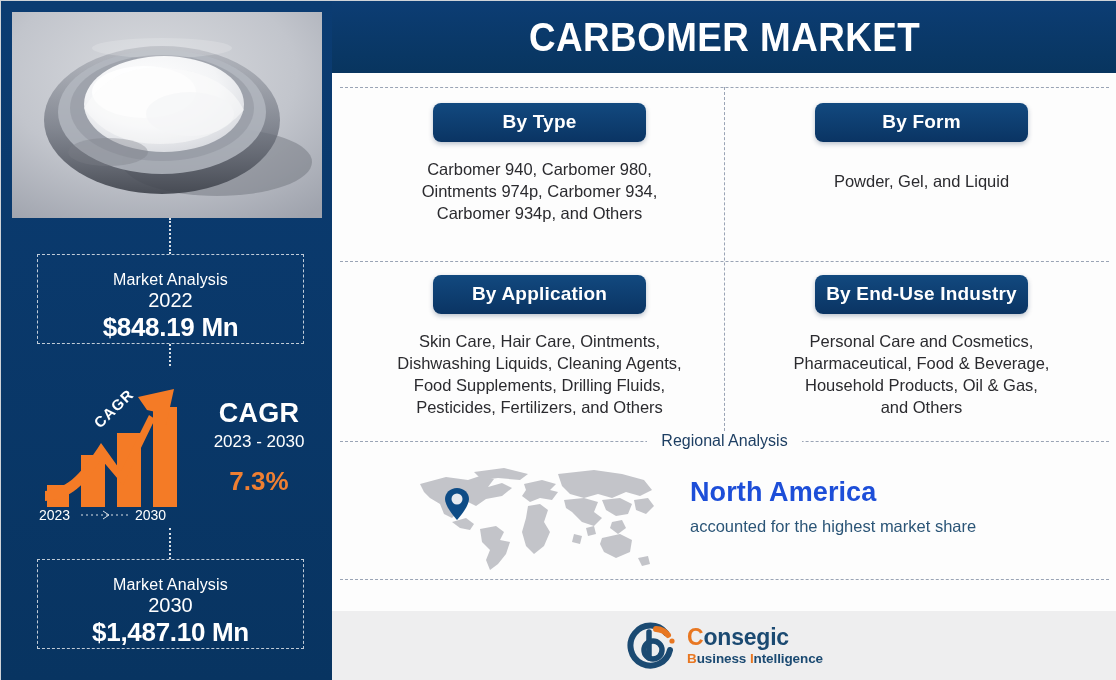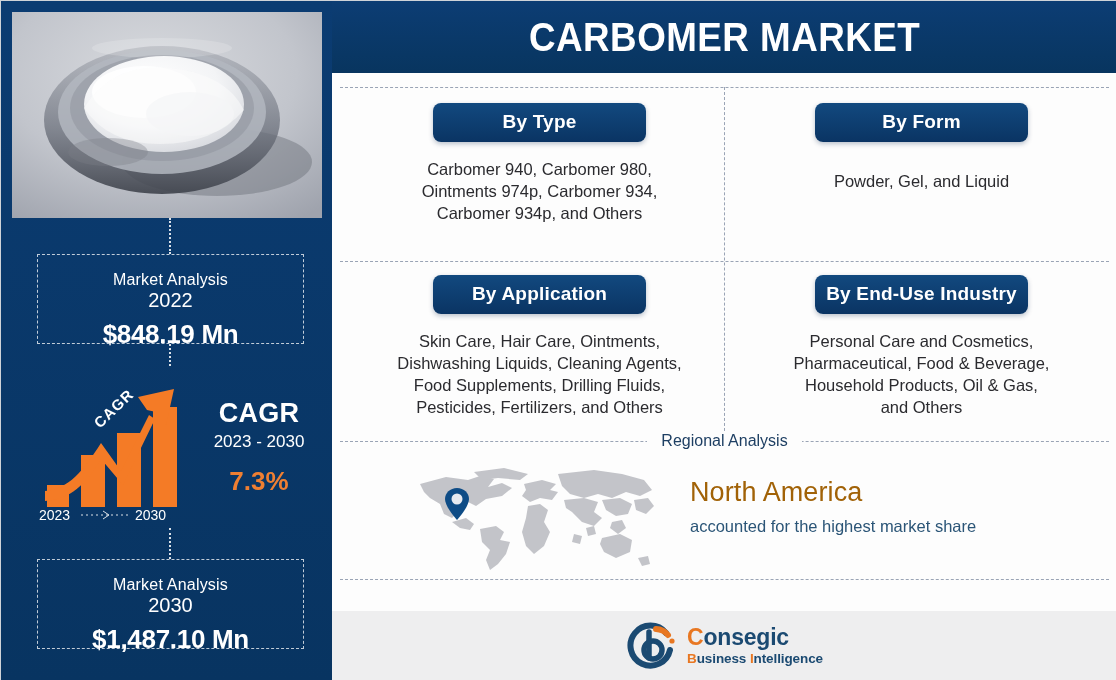--- a/index.html
+++ b/index.html
@@ -44,21 +44,21 @@
     box-sizing:border-box;
     text-align:center;
     color:#ffffff;
   }
   .mbox .ttl{
     font-size:16px;line-height:21px;font-weight:400;
     margin-top:14px;letter-spacing:.2px;
   }
   .mbox .yr{font-size:20px;line-height:21px;font-weight:400;}
   .mbox .val{
-    font-size:26px;line-height:32px;font-weight:700;margin-top:7px;
+    font-size:26px;line-height:32px;font-weight:700;
     letter-spacing:-.3px;
   }
 
   #mbox-2022{left:36px;top:253px;width:267px;height:90px;}
   #mbox-2030{left:36px;top:558px;width:267px;height:90px;}
 
   
   #cagr-block{position:absolute;left:20px;top:360px;width:300px;height:165px;}
   #cagr-graphic{position:absolute;left:16px;top:6px;width:148px;height:155px;}
   #cagr-text{position:absolute;left:168px;top:36px;width:140px;text-align:center;color:#fff;}
@@ -126,21 +126,21 @@
     background:#fdfdfd;padding:0 14px;
     color:#1e3f63;font-size:16px;position:relative;top:-9px;
   }
   #reg-line{position:absolute;left:8px;top:368px;width:769px;border-top:1px dashed #9aa4b5;}
   #reg-bottom{position:absolute;left:8px;top:506px;width:769px;border-top:1px dashed #9aa4b5;}
 
   #map-wrap{position:absolute;left:84px;top:393px;width:240px;height:110px;}
   #map-wrap svg{display:block;width:240px;height:110px;}
 
   #reg-text{position:absolute;left:358px;top:403px;width:330px;}
-  #reg-text .rname{color:#a16207;font-size:27px;font-weight:400;line-height:32px;letter-spacing:.1px;}
+  #reg-text .rname{color:#1d4ed8;font-size:27px;font-weight:700;line-height:32px;letter-spacing:.1px;}
   #reg-text .rdesc{color:#2b5577;font-size:16.5px;line-height:22px;margin-top:7px;}
 
   
   #footer{
     position:absolute;left:331px;top:610px;width:785px;height:70px;
     background:#eeeeef;
     display:flex;align-items:center;justify-content:center;
   }
   #logo{display:flex;align-items:center;gap:9px;}
   #logo-mark{width:52px;height:52px;}

